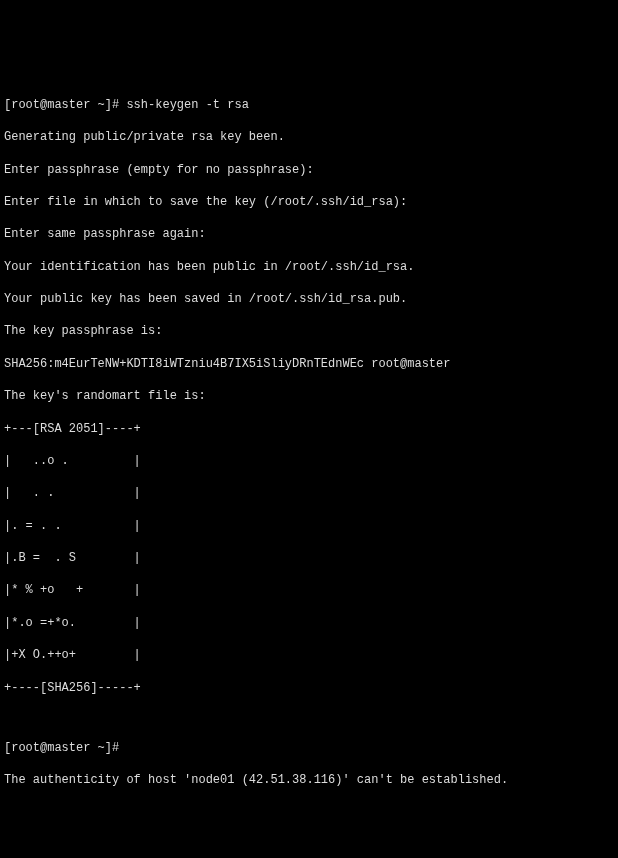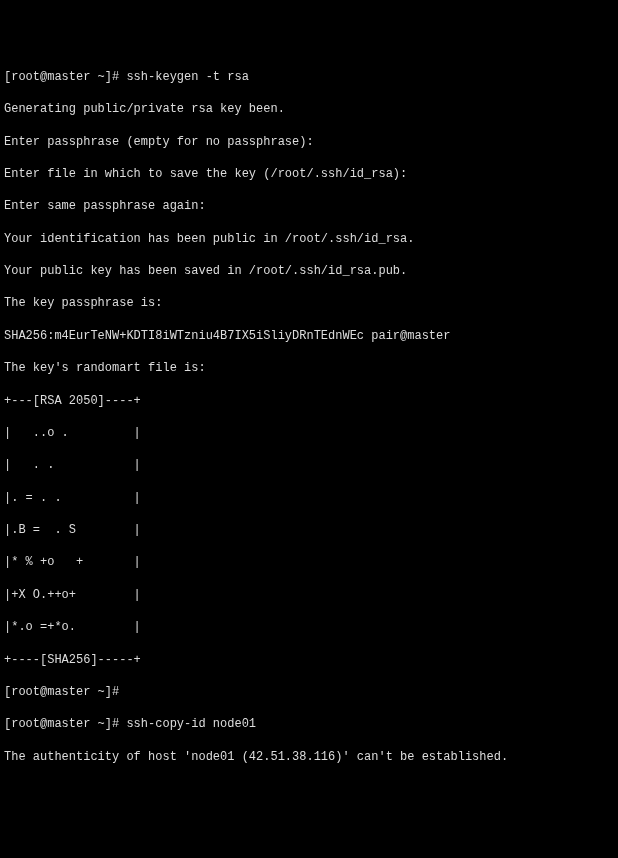--- a/index.html
+++ b/index.html
@@ -10,48 +10,47 @@
       font-size: 12px;
       line-height: 1.35;
       padding: 4px;
       width: 618px;
       height: 858px;
       overflow: hidden;
       white-space: pre;
     }
     .term { display: block; }
     .line { display: block; min-height: 1em; }
-    .prompt-line { white-space: pre; }
+    .prompt-line { white-space: pre; margin-top: 28px; }
   </style>
 </head>
 <body>
 
 
 <div class="term">
 <span class="line prompt-line"><span>[root@master ~]#</span> <span>ssh-keygen -t rsa</span></span>
 <span class="line">Generating public/private rsa key been.</span>
 <span class="line">Enter passphrase (empty for no passphrase):</span>
 <span class="line">Enter file in which to save the key (/root/.ssh/id_rsa):</span>
 <span class="line">Enter same passphrase again:</span>
 <span class="line">Your identification has been public in /root/.ssh/id_rsa.</span>
 <span class="line">Your public key has been saved in /root/.ssh/id_rsa.pub.</span>
 <span class="line">The key passphrase is:</span>
-<span class="line">SHA256:m4EurTeNW+KDTI8iWTzniu4B7IX5iSliyDRnTEdnWEc pair@master</span>
+<span class="line">SHA256:m4EurTeNW+KDTI8iWTzniu4B7IX5iSliyDRnTEdnWEc root@master</span>
 <span class="line">The key's randomart file is:</span>
-<span class="line">+---[RSA 2050]----+</span>
+<span class="line">+---[RSA 2051]----+</span>
 <span class="line">|   ..o .         |</span>
 <span class="line">|   . .           |</span>
 <span class="line">|. = . .          |</span>
 <span class="line">|.B =  . S        |</span>
 <span class="line">|* % +o   +       |</span>
+<span class="line">|*.o =+*o.        |</span>
 <span class="line">|+X O.++o+        |</span>
-<span class="line">|*.o =+*o.        |</span>
 <span class="line">+----[SHA256]-----+</span>
 <span class="line prompt-line"><span>[root@master ~]#</span></span>
-<span class="line prompt-line"><span>[root@master ~]#</span> <span>ssh-copy-id node01</span></span>
 <span class="line">The authenticity of host 'node01 (42.51.38.116)' can't be established.</span>
 
 
 
 
 
 
 
 
 

